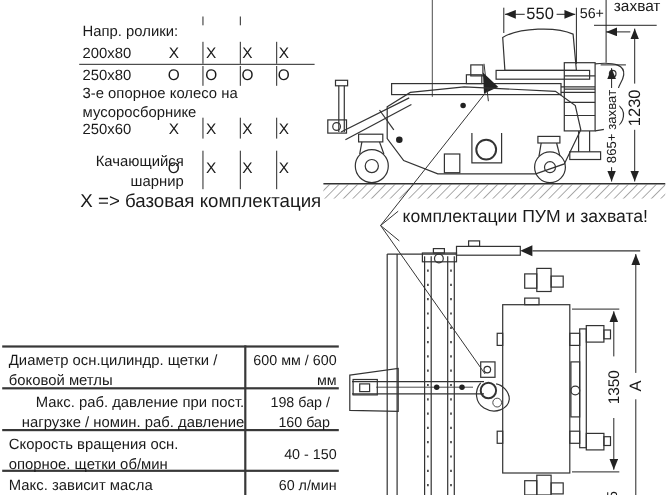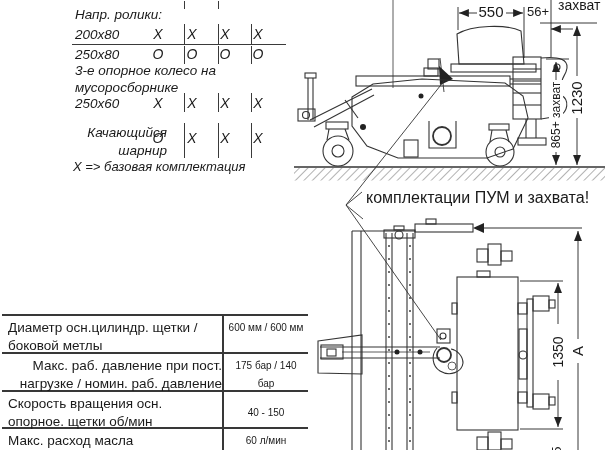--- a/index.html
+++ b/index.html
@@ -9,33 +9,33 @@
     font-family:"Liberation Sans",sans-serif;
   }
   .abs{position:absolute;}
   
   .mx-header{font-size:13.5px;}
   .mx-label{font-size:13.5px;white-space:nowrap;}
   .mx-desc{font-size:13.5px;line-height:17px;}
   .mx-mark{font-size:14px;width:22px;text-align:center;}
   .vsep{width:1px;background:#3a3a3a;}
   .hrule{height:1px;background:#3a3a3a;}
-  .legend{font-size:13px;white-space:nowrap;}
+  .legend{font-size:17px;white-space:nowrap;}
   
   .tline{background:#383838;}
   .cell-param{font-size:13.5px;line-height:18px;}
-  .cell-value{font-size:10px;line-height:18px;text-align:center;}
+  .cell-value{font-size:13px;line-height:18px;text-align:right;}
   
   .note{font-size:16px;line-height:21px;white-space:nowrap;}
   svg text{font-family:"Liberation Sans",sans-serif;fill:#1a1a1a;}
 </style>
 </head>
 <body>
 
-<div class="abs" style="left:0;top:1px;width:300px;height:200px;font-style:italic;">
+<div class="abs" style="left:0;top:15px;width:300px;height:200px;">
 
   <div class="abs vsep" style="left:184px;top:0;height:8px;"></div>
   <div class="abs vsep" style="left:218px;top:0;height:8px;"></div>
 
   <div class="abs mx-header" style="left:75px;top:6px;">Напр. ролики:</div>
 
   <div class="abs mx-label" style="left:75px;top:26px;">200x80</div>
   <div class="abs mx-mark" style="left:147px;top:25px;">X</div>
   <div class="abs mx-mark" style="left:181px;top:25px;">X</div>
   <div class="abs mx-mark" style="left:214px;top:25px;">X</div>
@@ -84,28 +84,28 @@
   <div class="abs tline" style="left:2px;top:80px;width:306px;height:1.5px;"></div>
   <div class="abs tline" style="left:2px;top:117px;width:306px;height:1.5px;"></div>
   <div class="abs tline" style="left:222px;top:4px;width:1.5px;height:136px;"></div>
 
   <div class="abs" style="left:0;top:9px;width:310px;">
     <div class="abs cell-param" style="left:8px;top:0;width:208px;">Диаметр осн.цилиндр. щетки / боковой метлы</div>
     <div class="abs cell-value" style="left:226px;top:0;width:80px;">600 мм / 600 мм</div>
   </div>
   <div class="abs" style="left:0;top:47px;width:310px;">
     <div class="abs cell-param" style="left:8px;top:0;width:214px;text-align:right;">Макс. раб. давление при пост. нагрузке / номин. раб. давление</div>
-    <div class="abs cell-value" style="left:232px;top:0;width:68px;">175 бар / 140 бар</div>
+    <div class="abs cell-value" style="left:232px;top:0;width:68px;">198 бар / 160 бар</div>
   </div>
   <div class="abs" style="left:0;top:85px;width:310px;">
     <div class="abs cell-param" style="left:8px;top:0;width:200px;">Скорость вращения осн. опорное. щетки об/мин</div>
     <div class="abs cell-value" style="left:226px;top:9px;width:80px;">40 - 150</div>
   </div>
   <div class="abs" style="left:0;top:122px;width:310px;">
-    <div class="abs cell-param" style="left:8px;top:0;width:200px;">Макс. расход масла</div>
+    <div class="abs cell-param" style="left:8px;top:0;width:200px;">Макс. зависит масла</div>
     <div class="abs cell-value" style="left:226px;top:0;width:80px;">60 л/мин</div>
   </div>
 </div>
 
 <div class="abs note" style="left:366px;top:186px;">
   <div style="margin-top:1px;">комплектации ПУМ и захвата!</div>
 </div>
 
 <svg class="abs" style="left:0;top:0;" width="605" height="450" viewBox="0 0 605 450">
   <defs>

